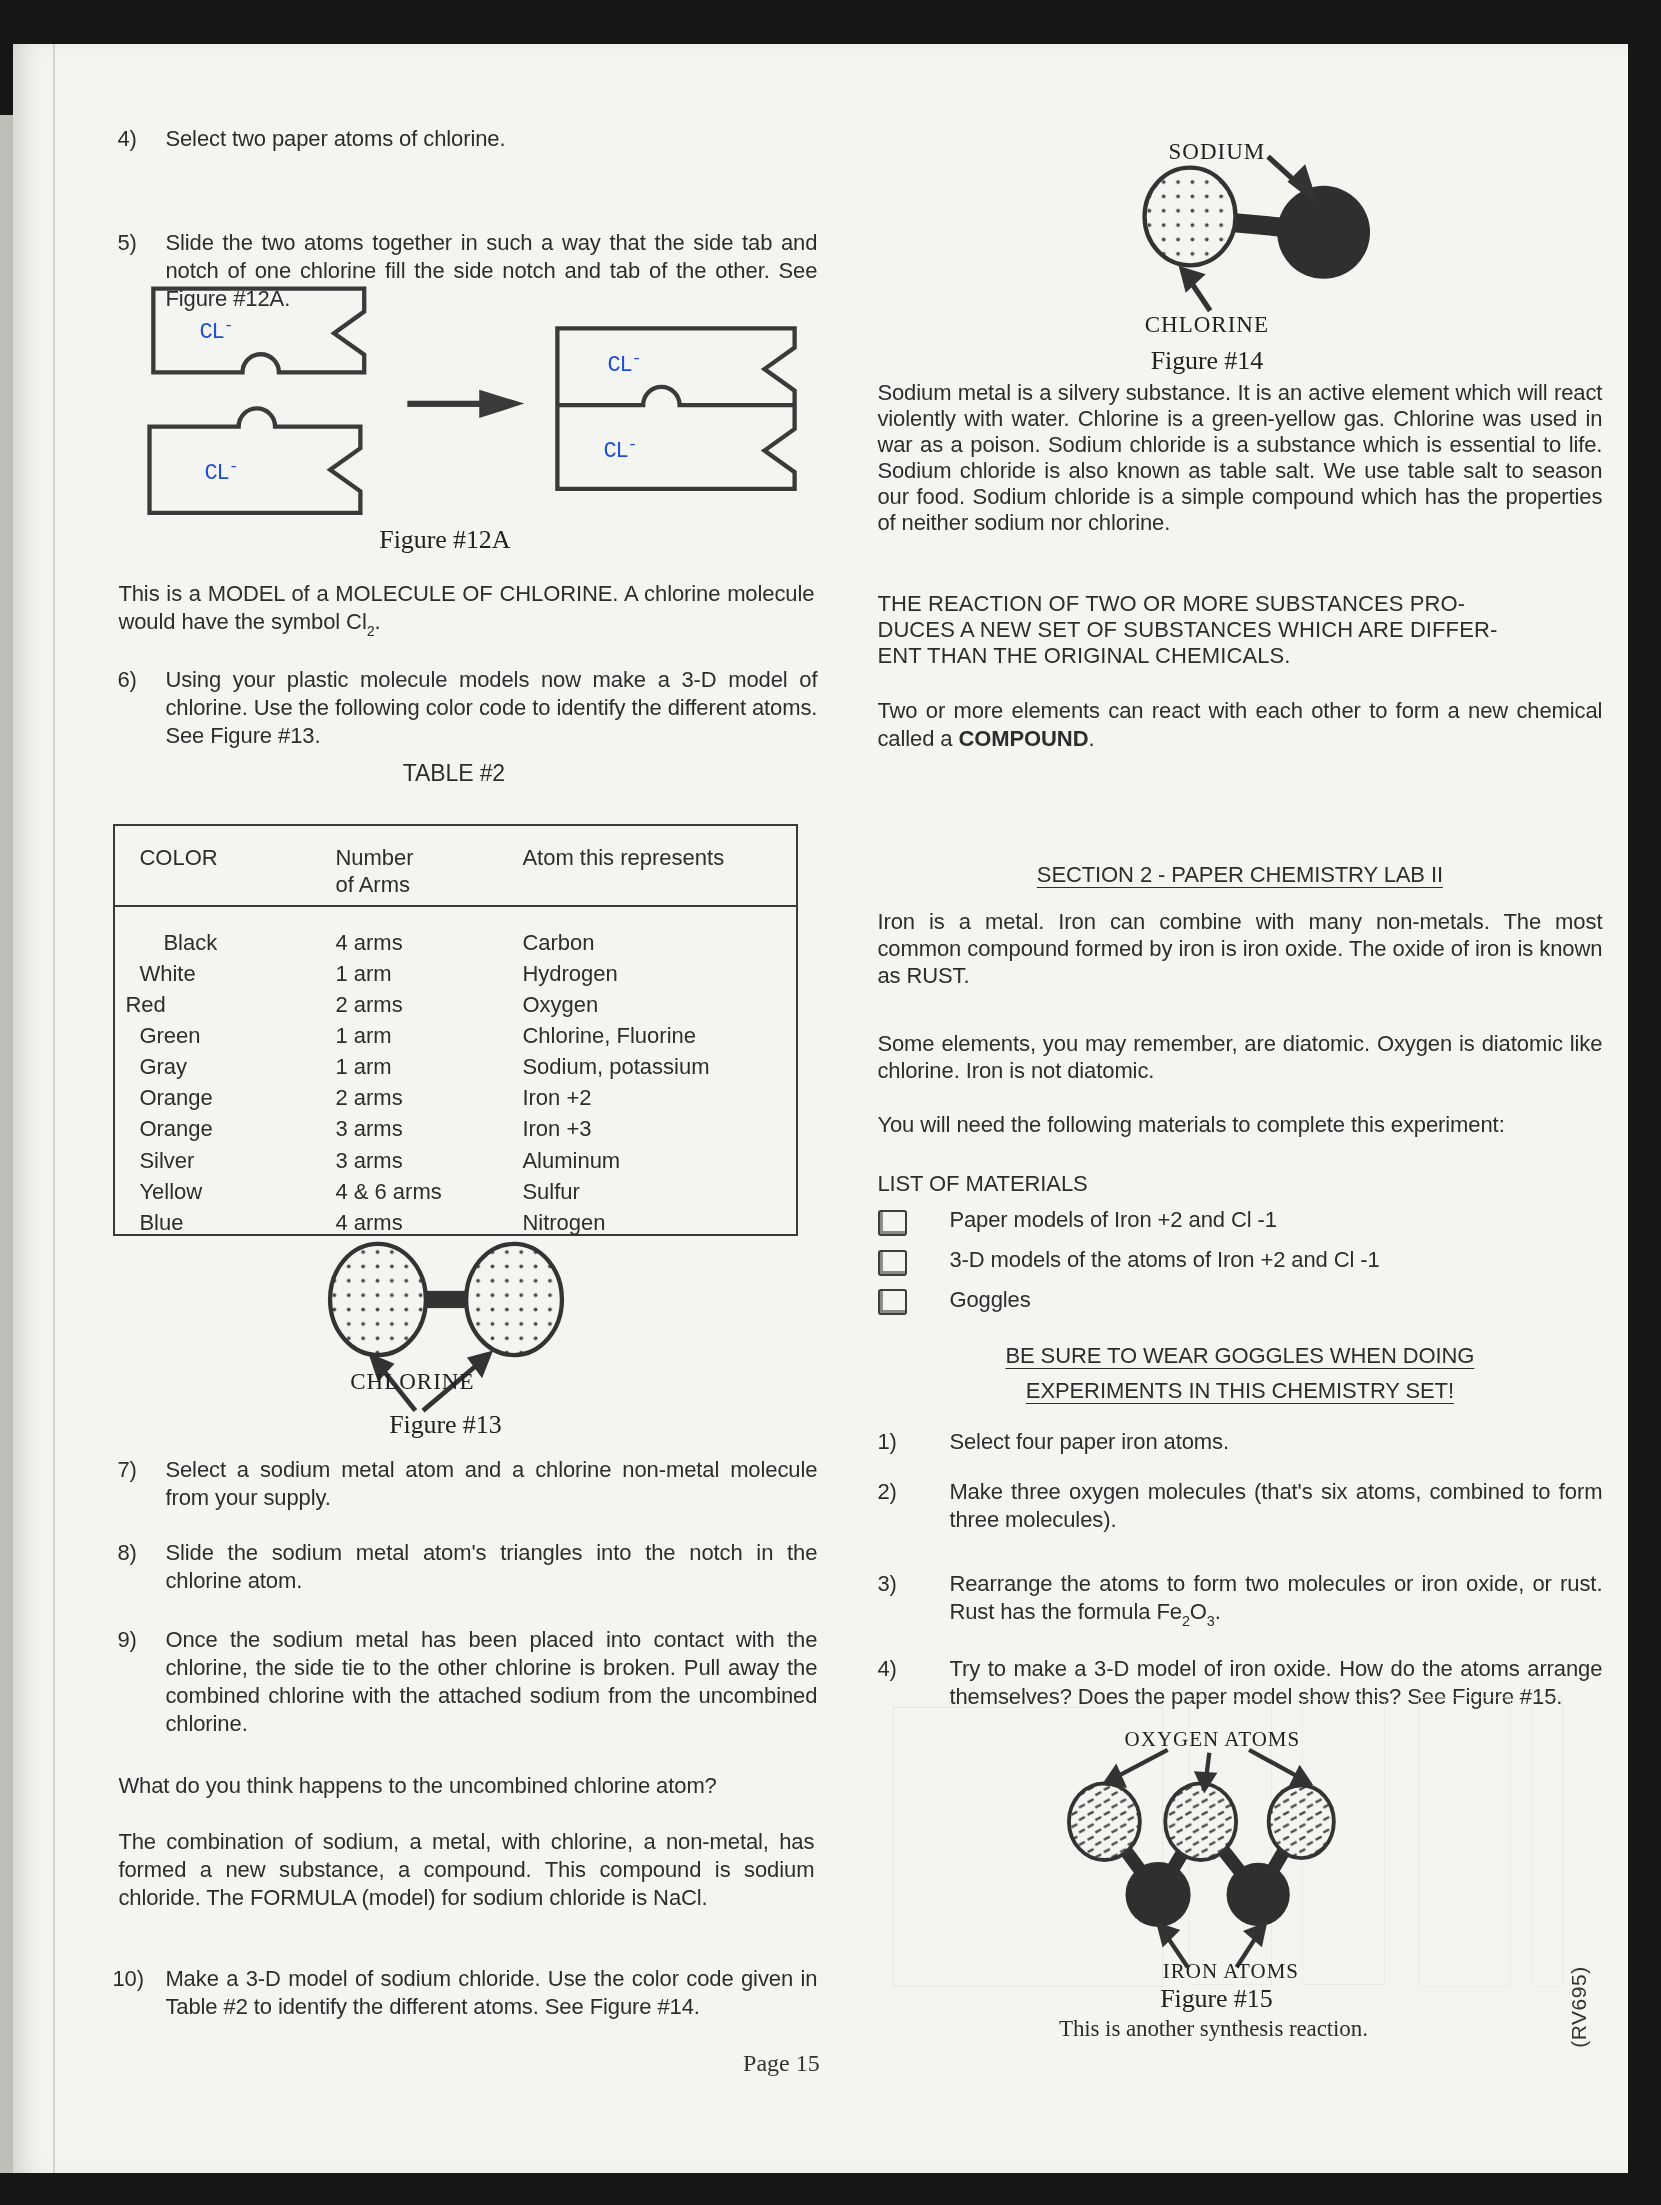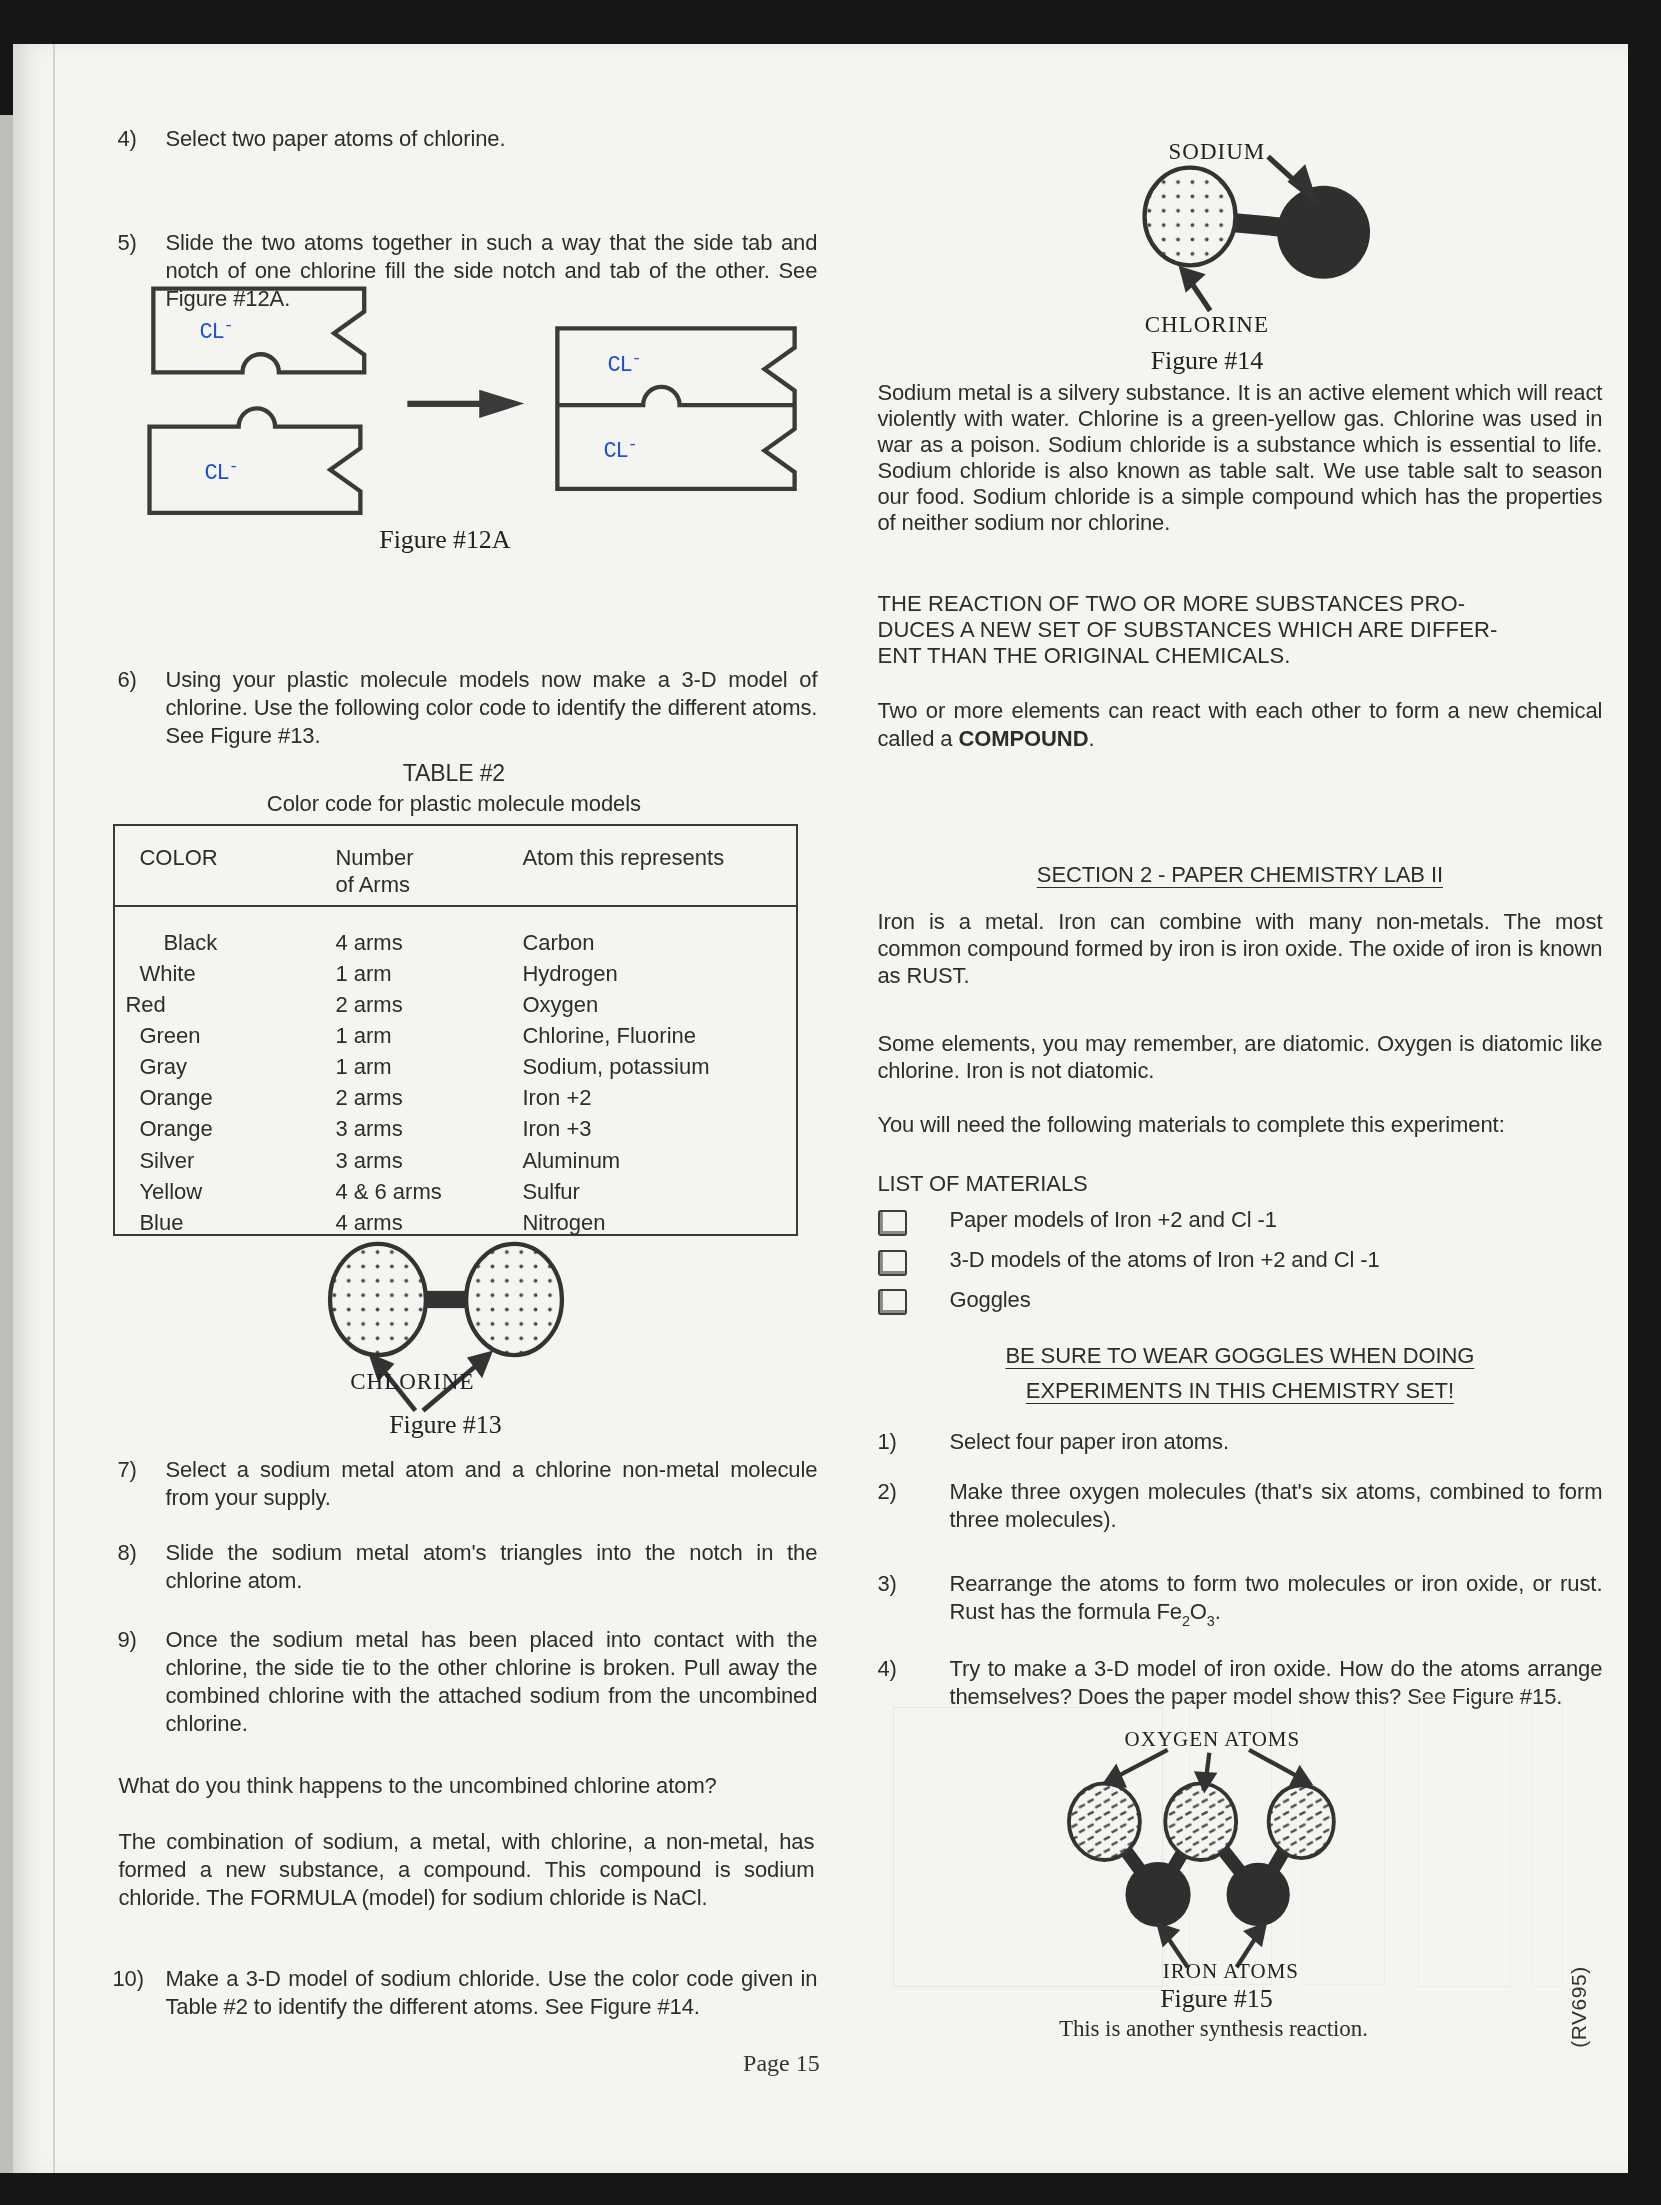--- a/index.html
+++ b/index.html
@@ -91,28 +91,30 @@
       <rect x="562" y="239" width="160" height="13"></rect>
       <polygon points="712,216 806,245 712,275"></polygon>
     </g>
   </svg>
   <span class="cl" style="left:186px;top:272px;"><span>CL</span><sup>-</sup></span>
   <span class="cl" style="left:191px;top:413px;"><span>CL</span><sup>-</sup></span>
   <span class="cl" style="left:594px;top:305px;"><span>CL</span><sup>-</sup></span>
   <span class="cl" style="left:590px;top:391px;"><span>CL</span><sup>-</sup></span>
   <div class="caption center" style="left:331px;top:482px;width:201px;">Figure #12A</div>
 
+  <div class="para" style="left:105px;top:536px;width:696px;">
+    <span>This is a MODEL of a MOLECULE OF CHLORINE.  A chlorine molecule would have the symbol Cl</span><sub class="s">2</sub><span>.</span>
+  </div>
 
   <div class="step stepL" style="left:104px;top:622px;width:700px;">
     <span class="num">6)</span>
     <span class="txt">Using your plastic molecule models now make a 3-D model of chlorine.  Use the following color code to identify the different atoms.  See Figure #13.</span>
   </div>
 
   <div class="para center" style="left:105px;top:715px;width:671px;font-size:23px;">TABLE #2</div>
-  <div class="para center" style="left:105px;top:746px;width:671px;">Color code for plastic molecule models</div>
 
   <div class="tbox"></div>
   <span class="t-cell" style="left:126px;top:800px;">COLOR</span>
   <span class="t-cell" style="left:322px;top:800px;">Number</span>
   <span class="t-cell" style="left:322px;top:827px;">of Arms</span>
   <span class="t-cell" style="left:509px;top:800px;">Atom this represents</span>
   <div class="thead-rule"></div>
 
   <span class="t-cell" style="left:126px;top:885px;margin-left:24px;">Black</span>
   <span class="t-cell" style="left:322px;top:885px;">4 arms</span>

